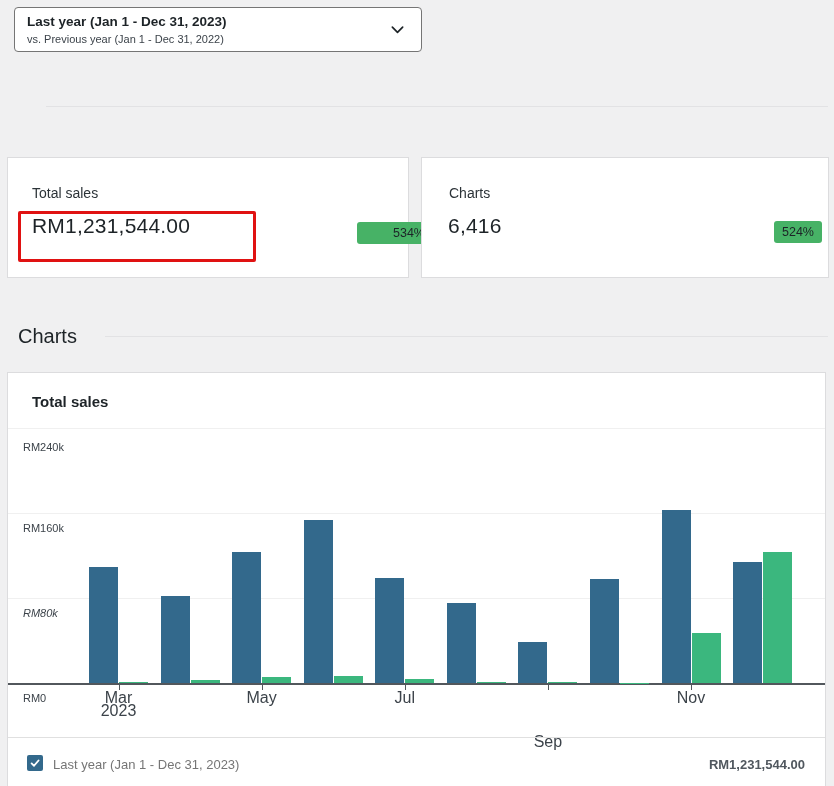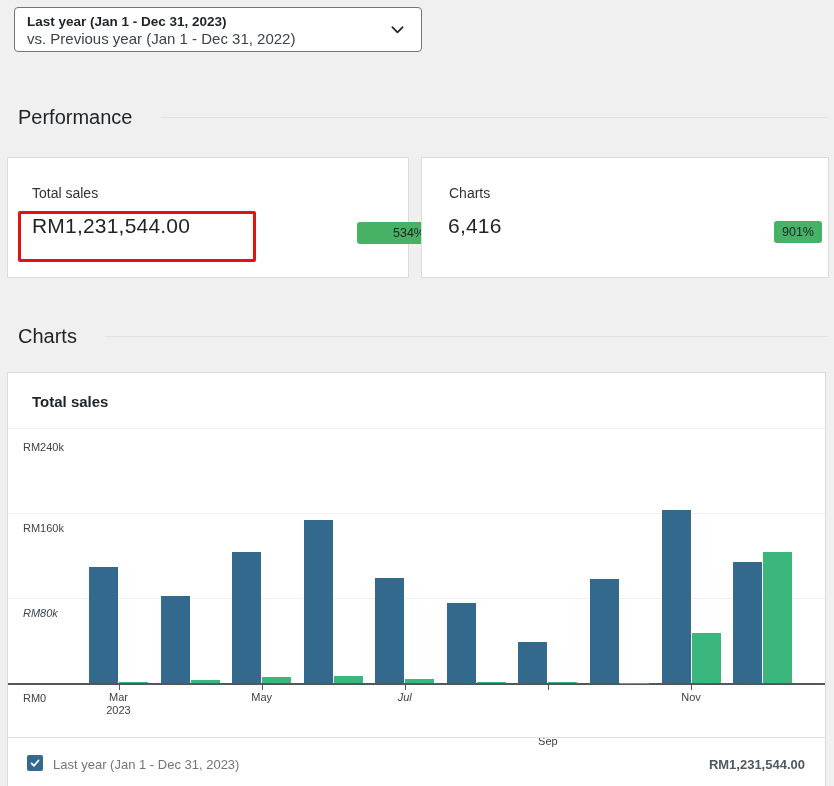--- a/index.html
+++ b/index.html
@@ -2,21 +2,21 @@
 <html><head>
 <meta charset="utf-8">
 <style>
   html,body{margin:0;padding:0;}
   body{background:#f0f0f1;font-family:"Liberation Sans","DejaVu Sans",sans-serif;-webkit-font-smoothing:antialiased;}
   #page{position:relative;width:834px;height:786px;background:#f0f0f1;overflow:hidden;color:#1d2327;}
 
   
   .daterange{position:absolute;left:14px;top:7px;width:408px;height:45px;background:#fff;border:1px solid #757575;border-radius:4px;box-sizing:border-box;padding:5px 40px 5px 12px;cursor:pointer;}
   .daterange .l1{font-size:13.5px;font-weight:bold;color:#1d2327;line-height:18px;white-space:nowrap;}
-  .daterange .l2{font-size:15px;color:#3c434a;line-height:16px;white-space:nowrap;}
+  .daterange .l2{font-size:11px;color:#3c434a;line-height:16px;white-space:nowrap;}
   .daterange .chev{position:absolute;right:16px;top:14px;}
 
   
   .section-header{position:absolute;left:18px;right:6px;display:flex;align-items:center;}
   .section-header .hd{font-size:20px;font-weight:400;color:#1d2327;white-space:nowrap;}
   .section-header .rule{flex:1;height:1px;background:#e2e2e4;margin-left:28px;}
 
   
   .summary-card{position:absolute;background:#fff;border:1px solid #dcdcde;box-sizing:border-box;height:121px;top:157px;cursor:pointer;}
   .summary-card .slabel{position:absolute;left:24px;top:27px;font-size:14px;color:#2c3338;}
@@ -26,21 +26,21 @@
   
   .red-box{position:absolute;left:18px;top:211px;width:238px;height:51px;border:3px solid #e01212;border-radius:2px;box-sizing:border-box;z-index:20;pointer-events:none;}
 
   
   .chart-card{position:absolute;left:7px;top:372px;width:819px;height:414px;background:#fff;border:1px solid #dcdcde;border-bottom:none;box-sizing:border-box;}
   .chart-title{position:absolute;left:24px;top:20px;font-size:15px;font-weight:bold;color:#1d2327;}
   .chart-plot{position:absolute;left:0;top:0;width:817px;height:362px;}
   .gridline{position:absolute;left:0;right:0;height:1px;background:#f0f0f0;}
   .axisline{position:absolute;left:0;right:0;top:310px;height:2px;background:#52575c;}
   .ylabel{position:absolute;left:15px;font-size:11px;color:#3c434a;}
-  .xlabel{position:absolute;width:70px;text-align:center;font-size:11px;color:#3c434a;line-height:13px;}
+  .xlabel{position:absolute;width:70px;text-align:center;font-size:16px;color:#3c434a;line-height:13px;}
   .xtick{position:absolute;width:1px;height:5px;top:312px;background:#52575c;}
   .bar{position:absolute;width:29px;}
 
   
   .chart-legend{position:absolute;left:0;right:0;top:364px;height:50px;border-top:1px solid #e0e0e0;cursor:pointer;}
   .legend-checkbox{position:absolute;left:19px;top:17px;width:16px;height:16px;background:#33698c;border-radius:2px;display:flex;align-items:center;justify-content:center;cursor:pointer;}
   .legend-label{position:absolute;left:45px;top:19px;font-size:13px;color:#757575;white-space:nowrap;}
   .legend-value{position:absolute;right:20px;top:19px;font-size:13px;font-weight:bold;color:#50575e;}
 </style>
 </head>
@@ -52,35 +52,34 @@
     <div class="l1">Last year (Jan 1 - Dec 31, 2023)</div>
     <div class="l2">vs. Previous year (Jan 1 - Dec 31, 2022)</div>
     <span class="chev">
       <svg width="15" height="15" viewBox="0 0 16 16">
           <path d="M2.5 5.5 L8 11 L13.5 5.5" fill="none" stroke="#1d2327" stroke-width="1.8" stroke-linecap="round" stroke-linejoin="round"></path>
         </svg>
     </span>
   </div>
 
   <div class="section-header" style="top:106px;">
-    <span class="hd">Performance</span>
     <span class="rule"></span>
   </div>
 
   <div class="summary-card" style="left:7px;width:402px;">
     <div class="slabel">Total sales</div>
     <div class="svalue">RM1,231,544.00</div>
   </div>
   <span class="badge" style="left:357px;top:222px;padding-left:36px;">534%</span>
 
   <div class="summary-card" style="left:421px;width:408px;">
     <div class="slabel" style="left:27px;">Charts</div>
     <div class="svalue" style="left:26px;">6,416</div>
   </div>
-  <span class="badge" style="left:774px;top:221px;">901%</span>
+  <span class="badge" style="left:774px;top:221px;">524%</span>
 
   <div class="red-box"></div>
 
   <div class="section-header" style="top:325px;">
     <span class="hd">Charts</span>
     <span class="rule"></span>
   </div>
 
   <div class="chart-card">
     <div class="chart-title">Total sales</div>
@@ -112,21 +111,21 @@
         <div class="bar" style="left: 468.85px; top: 309.469px; height: 0.53125px; background: rgb(59, 183, 126);"></div>
         <div class="bar" style="left: 540.42px; top: 308.938px; height: 1.0625px; background: rgb(59, 183, 126);"></div>
         <div class="bar" style="left: 611.99px; top: 309.6px; height: 0.4px; background: rgb(59, 183, 126);"></div>
         <div class="bar" style="left: 683.56px; top: 260.062px; height: 49.9375px; background: rgb(59, 183, 126);"></div>
         <div class="bar" style="left: 755.13px; top: 179.312px; height: 130.688px; background: rgb(59, 183, 126);"></div>
         <div class="xtick" style="left: 110.5px;"></div>
         <div class="xlabel" style="left: 75.5px; top: 318px;">Mar<div>2023</div></div>
         <div class="xtick" style="left: 253.64px;"></div>
         <div class="xlabel" style="left: 218.64px; top: 318px;">May</div>
         <div class="xtick" style="left: 396.78px;"></div>
-        <div class="xlabel" style="left: 361.78px; top: 318px; font-style: italic;">Jul</div>
+        <div class="xlabel" style="left: 361.78px; top: 318px;">Jul</div>
         <div class="xtick" style="left: 539.92px;"></div>
         <div class="xlabel" style="left: 504.92px; top: 318px; margin-top: 44px;">Sep</div>
         <div class="xtick" style="left: 683.06px;"></div>
         <div class="xlabel" style="left: 648.06px; top: 318px;">Nov</div>
       </div>
 
     <div class="chart-legend">
       <span class="legend-checkbox">
         <svg width="12" height="12" viewBox="0 0 16 16">
             <path d="M3.5 8.5 L6.7 11.7 L12.7 4.7" fill="none" stroke="#ffffff" stroke-width="2.4" stroke-linecap="round" stroke-linejoin="round"></path>

